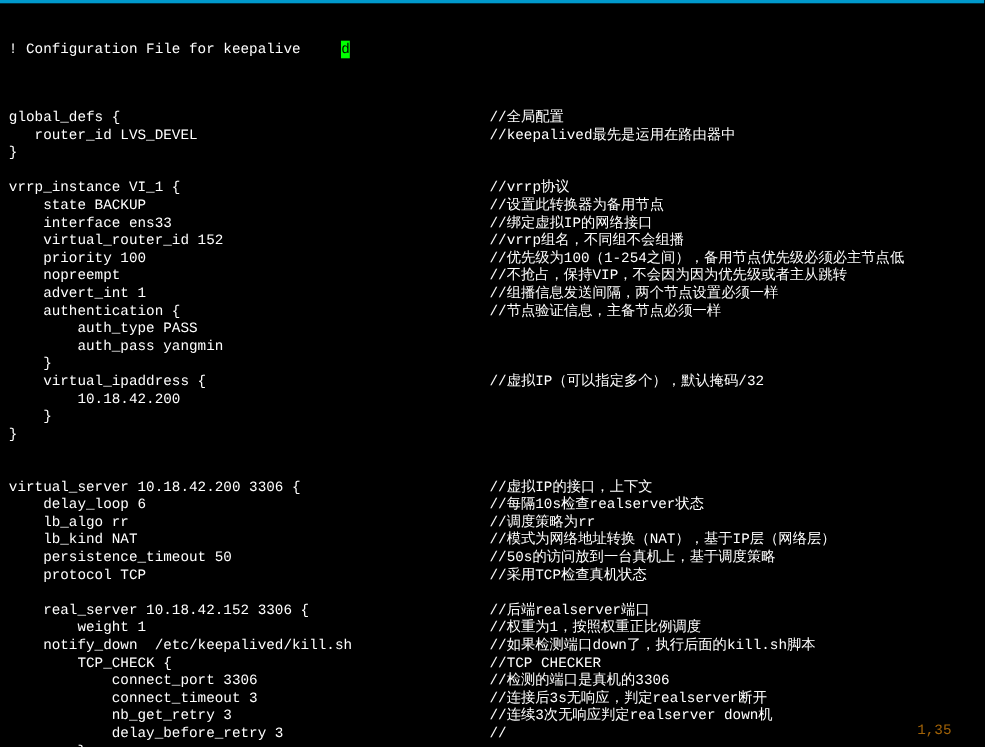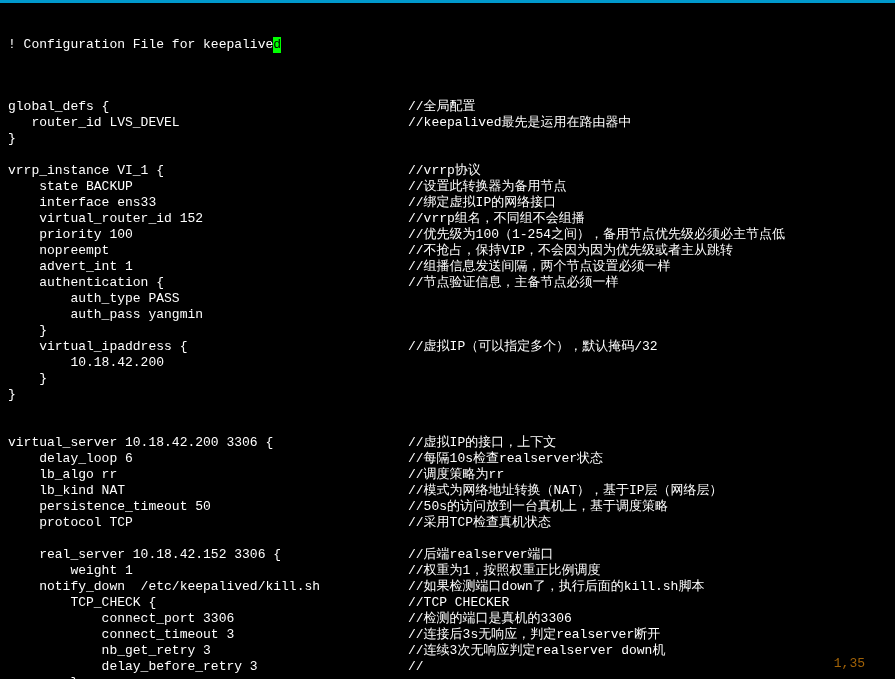--- a/index.html
+++ b/index.html
@@ -23,20 +23,21 @@
       width: 100%;
     }
     .content {
       padding: 4px 8px;
       white-space: pre;
     }
     .line {
       display: flex;
       min-height: 16px;
       line-height: 16px;
+      gap: 37px;
     }
     .code-part {
       min-width: 400px;
       white-space: pre;
     }
     .comment-part {
       white-space: pre;
     }
     .cursor {
       background: #00ff00;

